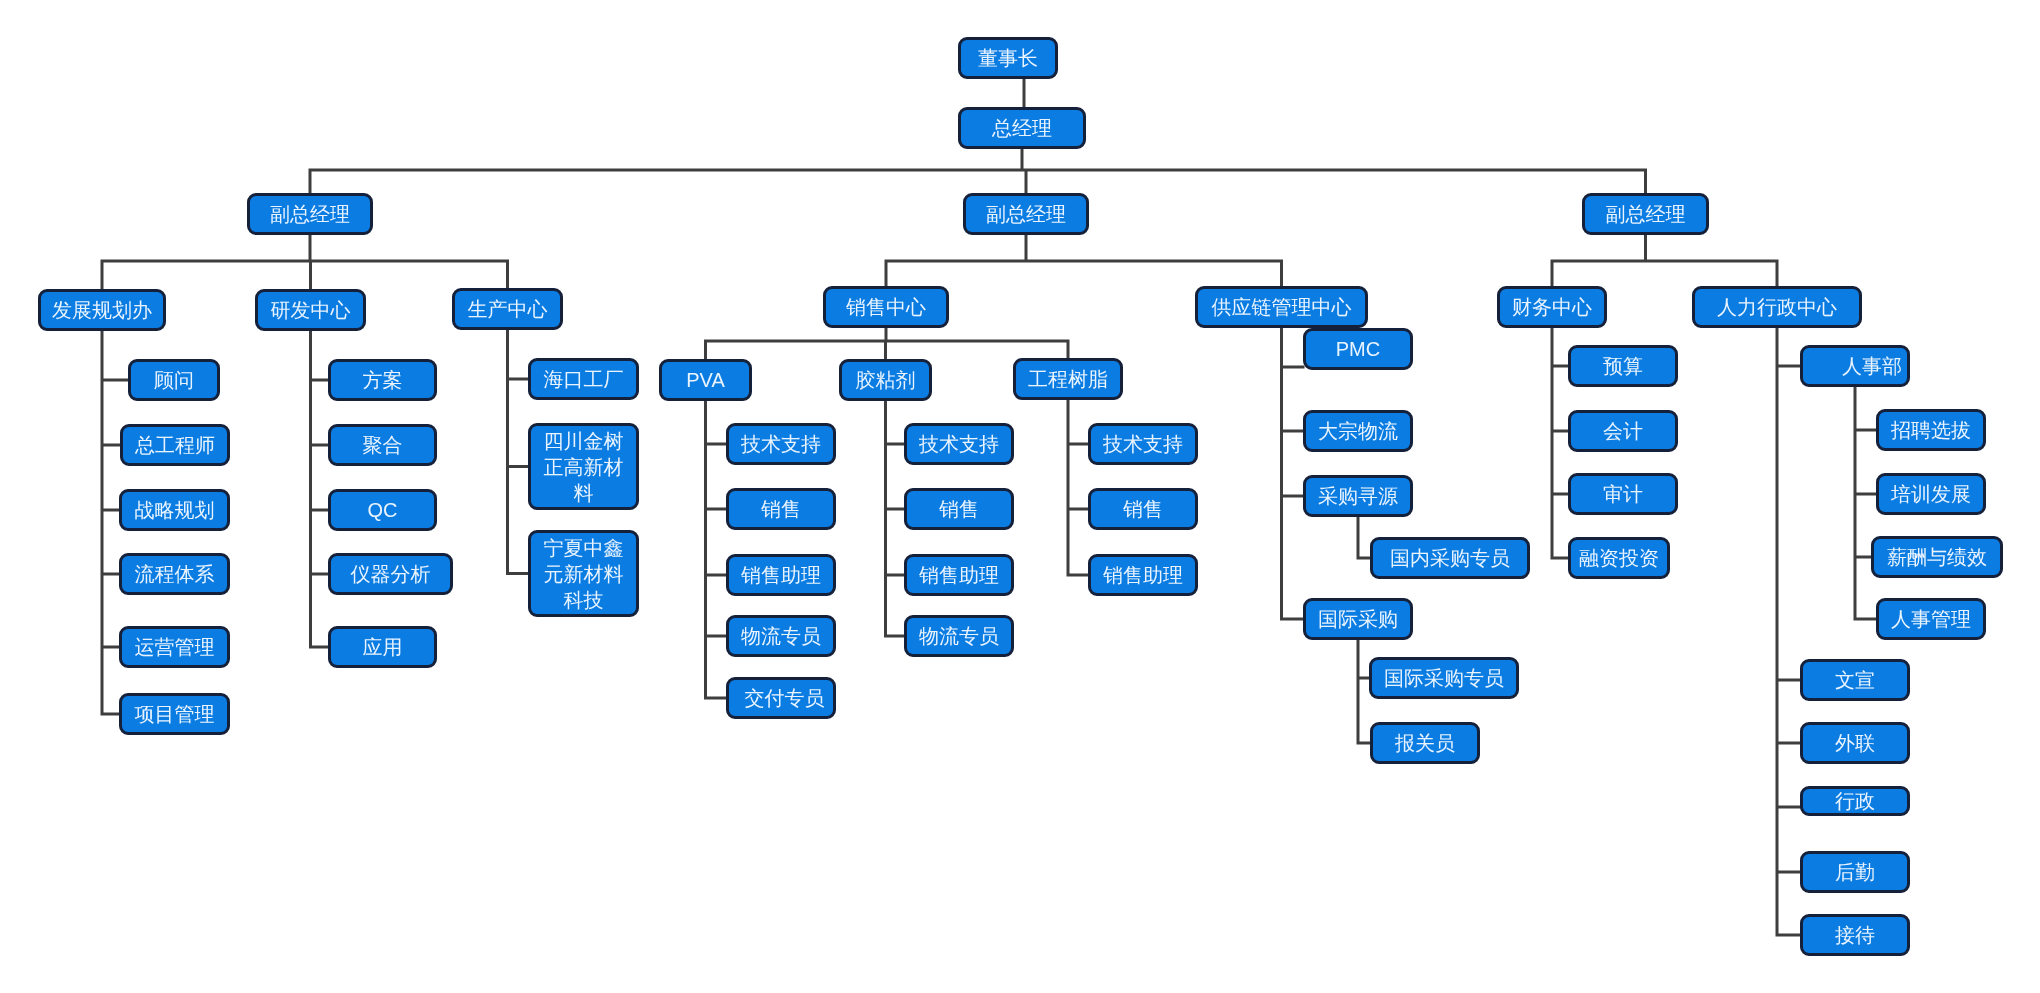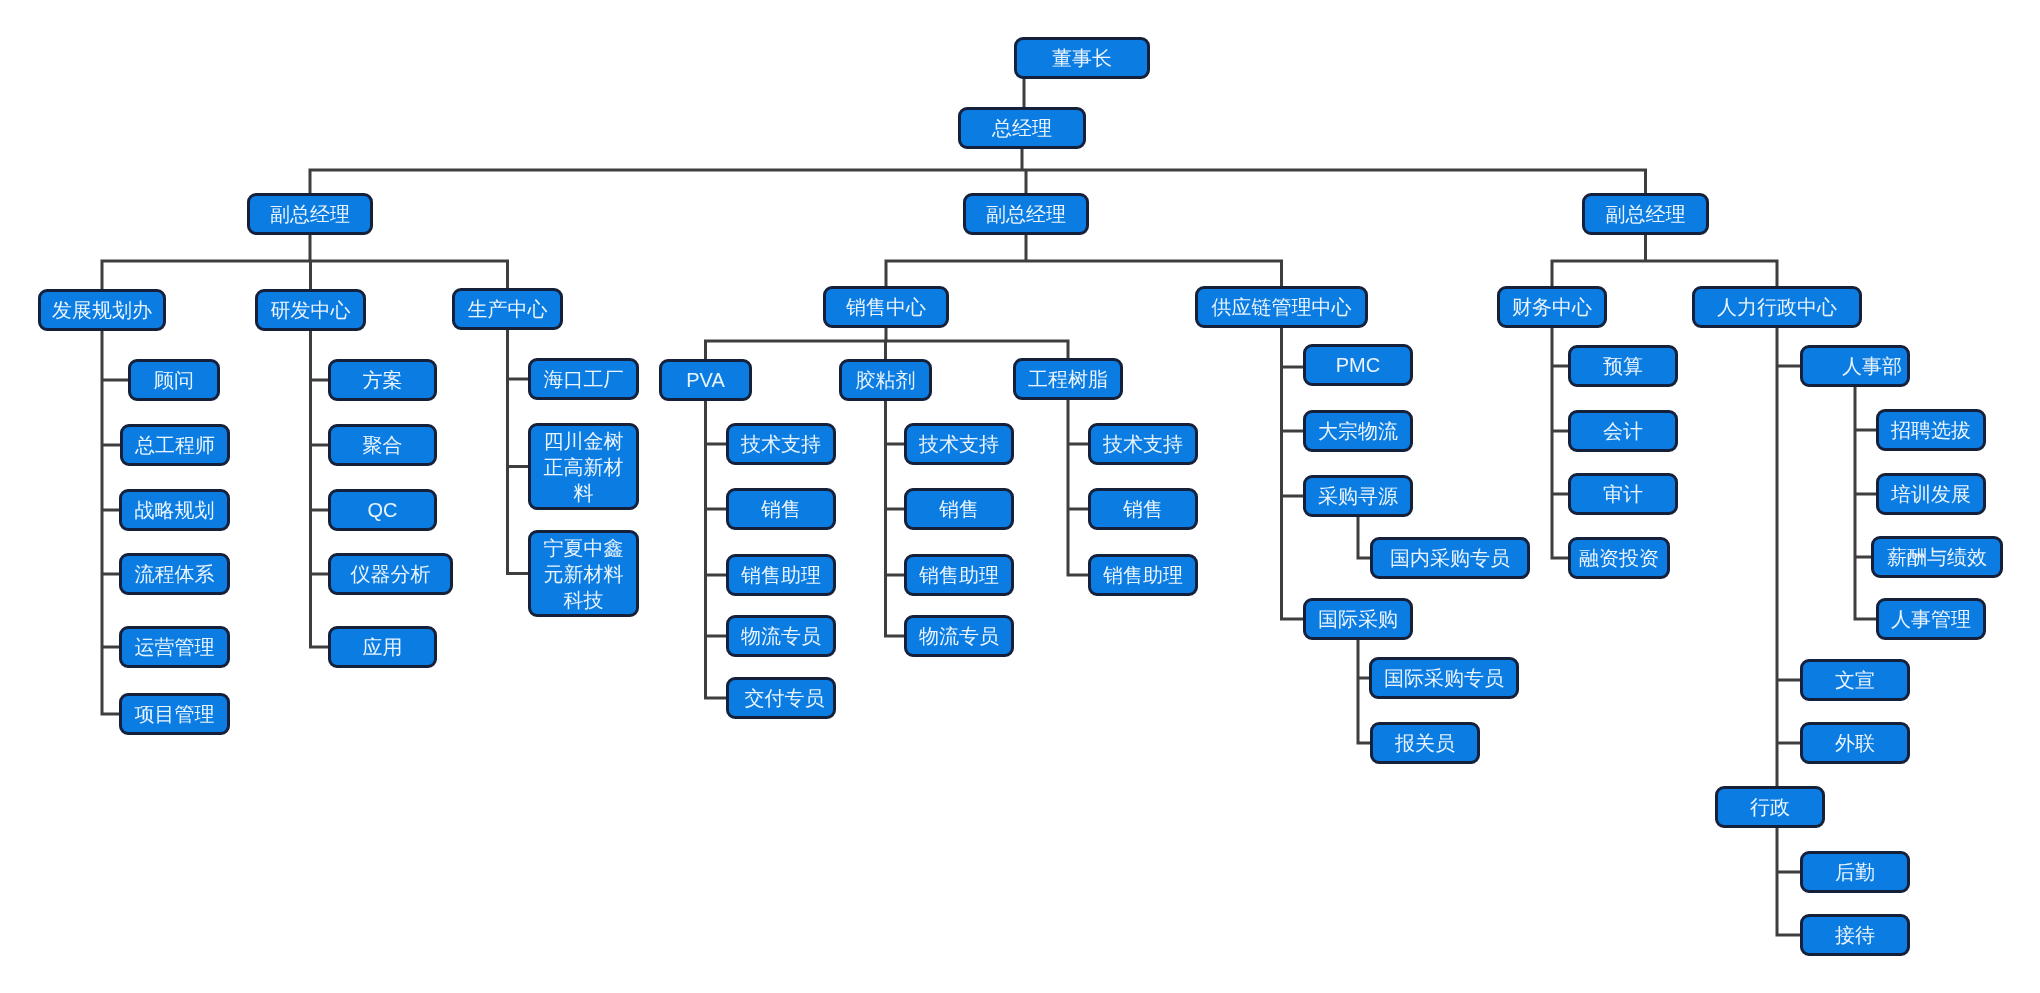--- a/index.html
+++ b/index.html
@@ -47,21 +47,21 @@
   .node span { pointer-events: none; }
 </style>
 </head>
 <body>
 
 <div class="canvas">
   <svg id="connector-svg" viewBox="0 0 2040 993" xmlns="http://www.w3.org/2000/svg">
       <path d="M1024 79 L1024 107 M1022 149 L1022 170 M310 170 L1645.5 170 M310 170 L310 193 M1026 170 L1026 193 M1645.5 170 L1645.5 193 M310 235 L310 261 M102 261 L507.5 261 M102 261 L102 289 M310.5 261 L310.5 289 M507.5 261 L507.5 288 M1026 235 L1026 261 M886 261 L1281.5 261 M886 261 L886 286 M1281.5 261 L1281.5 286 M1645.5 235 L1645.5 261 M1552 261 L1777 261 M1552 261 L1552 286 M1777 261 L1777 286 M886 328 L886 341 M705.5 341 L1068 341 M705.5 341 L705.5 359 M885.5 341 L885.5 359 M1068 341 L1068 358 M102 331 L102 714 M102 380 L128 380 M102 445 L120 445 M102 510 L119 510 M102 574 L119 574 M102 647 L119 647 M102 714 L119 714 M310.5 331 L310.5 647 M310.5 380 L328 380 M310.5 445 L328 445 M310.5 510 L328 510 M310.5 574 L328 574 M310.5 647 L328 647 M507.5 330 L507.5 573.5 M507.5 379 L528 379 M507.5 466.5 L528 466.5 M507.5 573.5 L528 573.5 M705.5 401 L705.5 698 M705.5 444 L726 444 M705.5 509 L726 509 M705.5 575 L726 575 M705.5 636 L726 636 M705.5 698 L726 698 M885.5 401 L885.5 636 M885.5 444 L904 444 M885.5 509 L904 509 M885.5 575 L904 575 M885.5 636 L904 636 M1068 400 L1068 575 M1068 444 L1088 444 M1068 509 L1088 509 M1068 575 L1088 575 M1281.5 328 L1281.5 619 M1281.5 367 L1303 367 M1281.5 431 L1303 431 M1281.5 496 L1303 496 M1281.5 619 L1303 619 M1358 517 L1358 558 M1358 558 L1370 558 M1358 640 L1358 743 M1358 678 L1369 678 M1358 743 L1370 743 M1552 328 L1552 558 M1552 366 L1568 366 M1552 431 L1568 431 M1552 494 L1568 494 M1552 558 L1568 558 M1777 328 L1777 935 M1777 366 L1800 366 M1777 680 L1800 680 M1777 743 L1800 743 M1777 807 L1800 807 M1777 872 L1800 872 M1777 935 L1800 935 M1855 387 L1855 619 M1855 430 L1876 430 M1855 494 L1876 494 M1855 557 L1871 557 M1855 619 L1876 619" fill="none" stroke="#3e3e3e" stroke-width="3" stroke-linecap="square"></path>
     </svg>
   <div id="nodes-layer">
-      <div class="node" style="left: 1014px; top: 37px; width: 136px; height: 42px;">
+      <div class="node" style="left: 958px; top: 37px; width: 100px; height: 42px;">
         <span>董事长</span>
       </div>
       <div class="node" style="left: 958px; top: 107px; width: 128px; height: 42px;">
         <span>总经理</span>
       </div>
       <div class="node" style="left: 247px; top: 193px; width: 126px; height: 42px;">
         <span>副总经理</span>
       </div>
       <div class="node" style="left: 963px; top: 193px; width: 126px; height: 42px;">
         <span>副总经理</span>
@@ -164,21 +164,21 @@
       </div>
       <div class="node" style="left: 1088px; top: 423px; width: 110px; height: 42px;">
         <span>技术支持</span>
       </div>
       <div class="node" style="left: 1088px; top: 488px; width: 110px; height: 42px;">
         <span>销售</span>
       </div>
       <div class="node" style="left: 1088px; top: 554px; width: 110px; height: 42px;">
         <span>销售助理</span>
       </div>
-      <div class="node" style="left: 1303px; top: 344px; width: 110px; height: 42px;">
+      <div class="node" style="left: 1303px; top: 328px; width: 110px; height: 42px;">
         <span>PMC</span>
       </div>
       <div class="node" style="left: 1303px; top: 410px; width: 110px; height: 42px;">
         <span>大宗物流</span>
       </div>
       <div class="node" style="left: 1303px; top: 475px; width: 110px; height: 42px;">
         <span>采购寻源</span>
       </div>
       <div class="node" style="left: 1370px; top: 537px; width: 160px; height: 42px; text-align: center;">
         <span>国内采购专员</span>
@@ -224,21 +224,21 @@
       </div>
       <div class="node" style="left: 1876px; top: 598px; width: 110px; height: 42px;">
         <span>人事管理</span>
       </div>
       <div class="node" style="left: 1800px; top: 659px; width: 110px; height: 42px;">
         <span>文宣</span>
       </div>
       <div class="node" style="left: 1800px; top: 722px; width: 110px; height: 42px;">
         <span>外联</span>
       </div>
-      <div class="node" style="left: 1715px; top: 786px; width: 110px; height: 42px;">
+      <div class="node" style="left: 1800px; top: 786px; width: 110px; height: 30px;">
         <span>行政</span>
       </div>
       <div class="node" style="left: 1800px; top: 851px; width: 110px; height: 42px;">
         <span>后勤</span>
       </div>
       <div class="node" style="left: 1800px; top: 914px; width: 110px; height: 42px;">
         <span>接待</span>
       </div>
     </div>
 </div>

